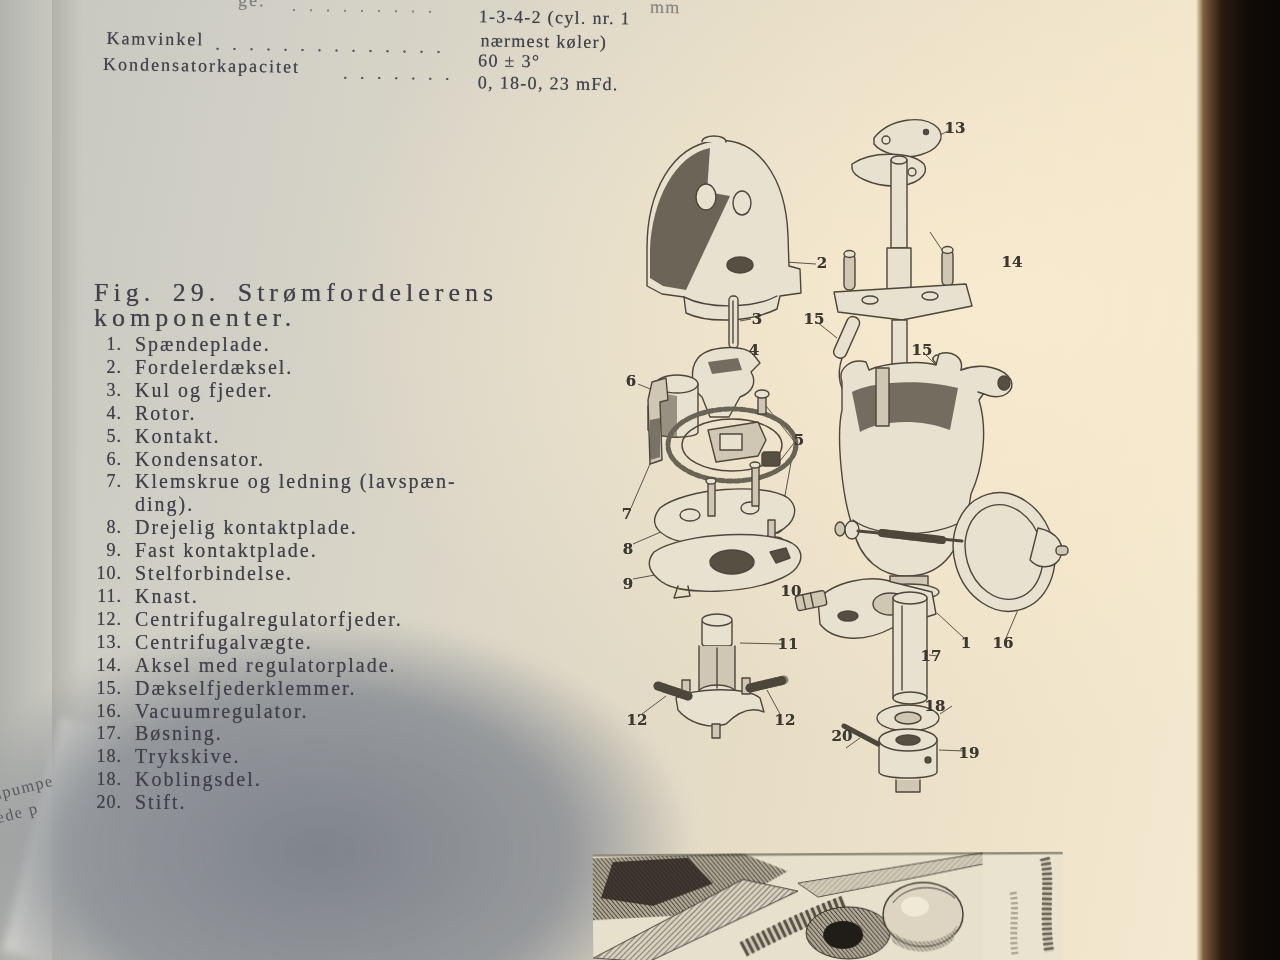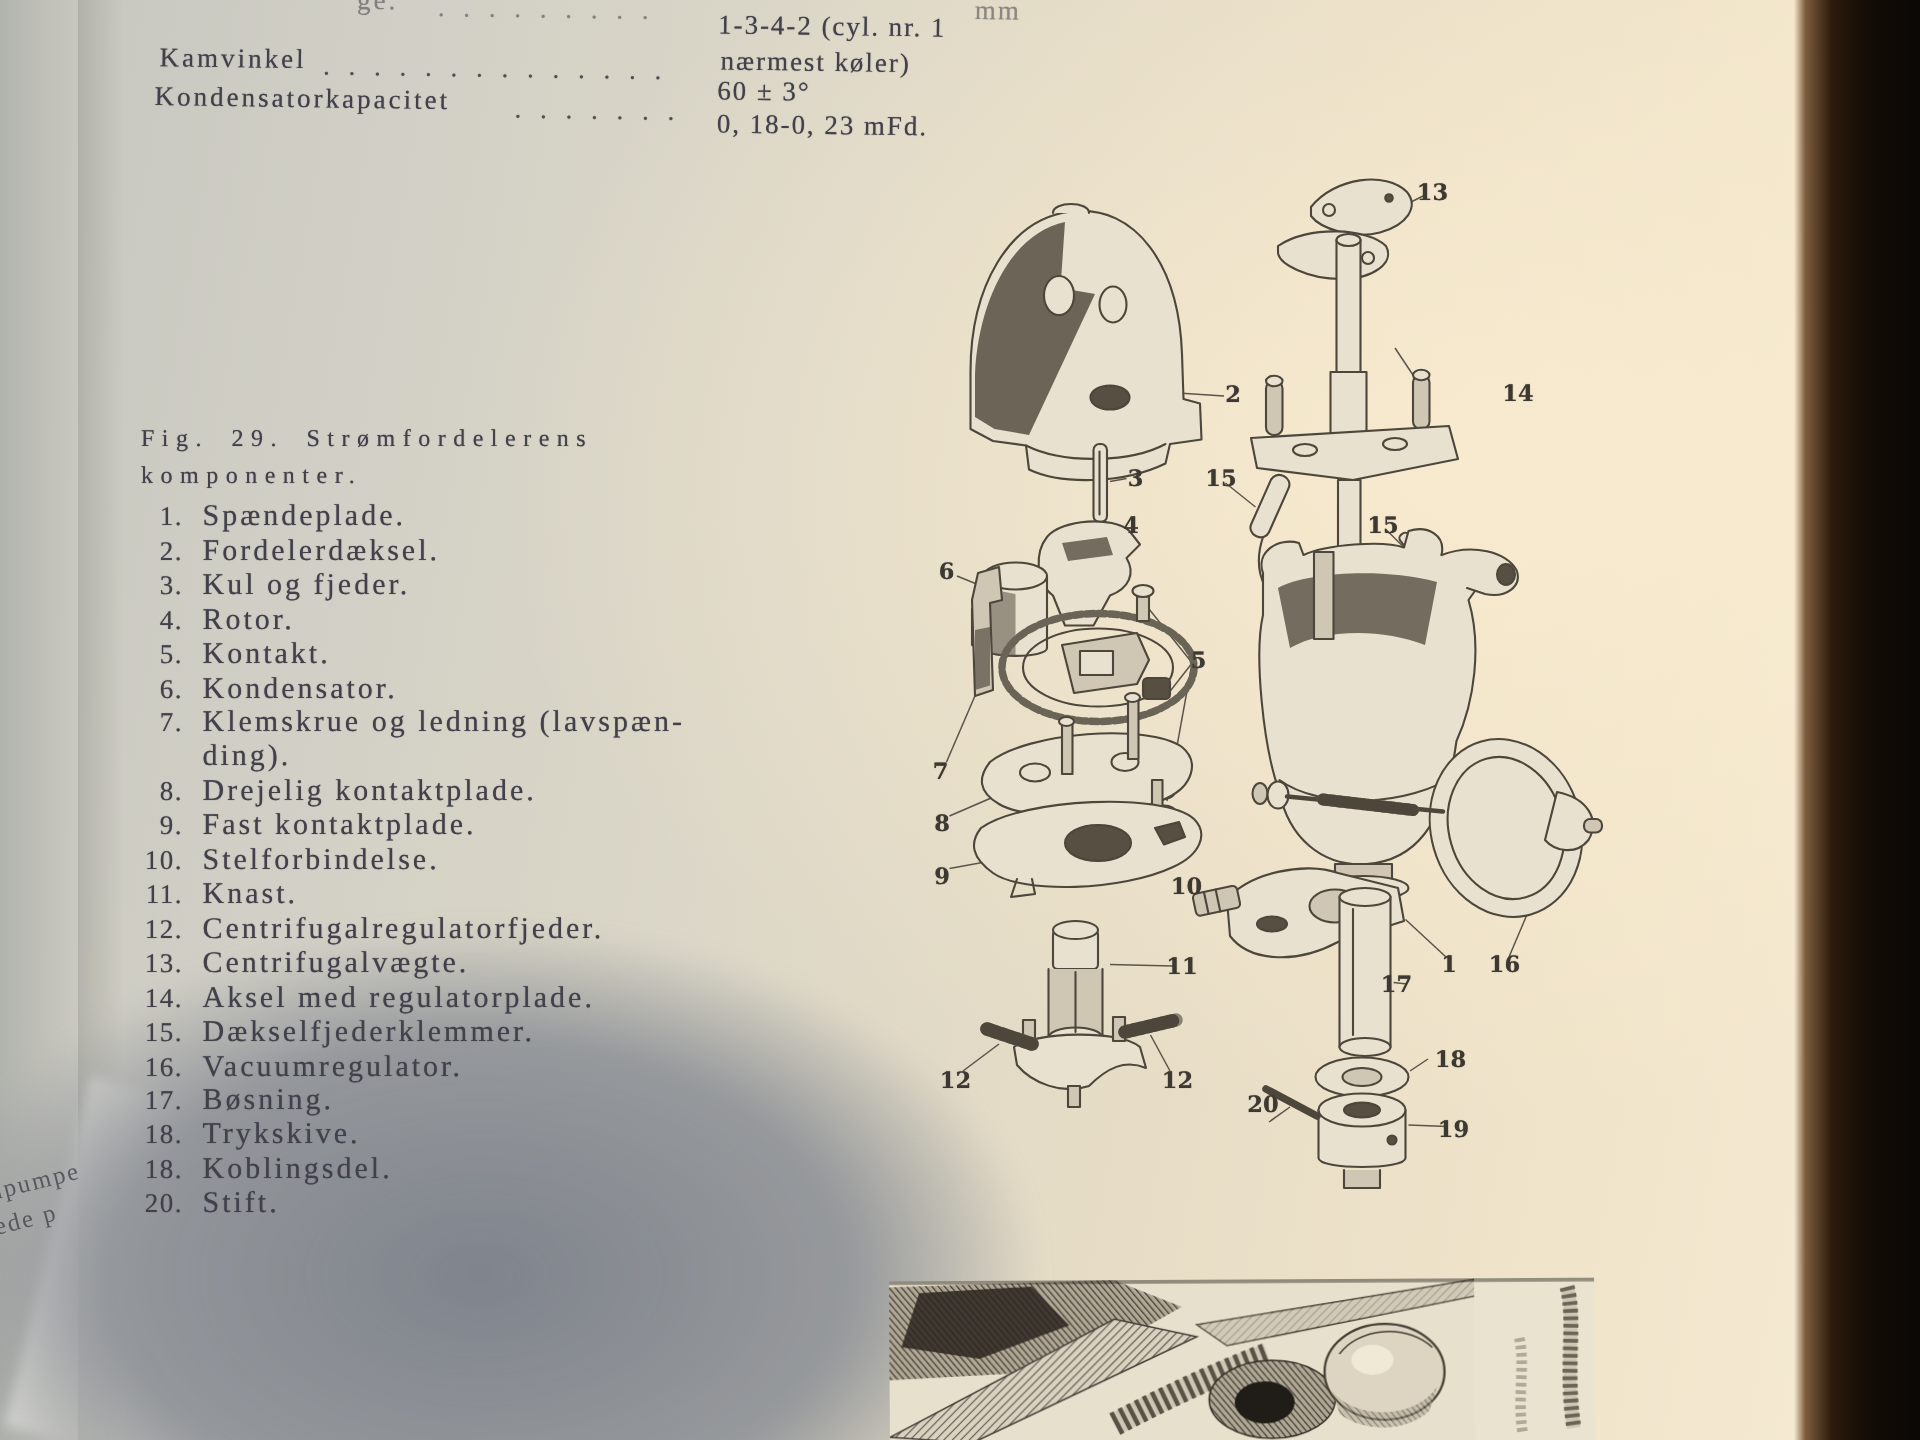--- a/index.html
+++ b/index.html
@@ -22,21 +22,21 @@
   .right-dark{position:absolute;left:1196px;top:0;width:84px;height:100%;
     background:linear-gradient(to right,rgba(110,68,30,0) 0%,rgba(96,58,25,0.8) 9%,#2c1b0d 30%,#130c07 58%,#0b0805 100%);}
   
   .ink{color:#42414b;text-shadow:0 0 0.7px rgba(62,61,72,0.65);}
   .abs{position:absolute;white-space:nowrap;}
   .spec-block{position:absolute;left:0;top:0;width:760px;height:110px;transform:rotate(0.8deg);transform-origin:100px 0;}
   .spec{font-size:18px;letter-spacing:2px;}
   .spec-val{font-size:18px;letter-spacing:1.3px;}
   .spec-dots{font-size:18px;letter-spacing:4px;opacity:.9;}
   .faint{opacity:.55;}
-  .caption{font-size:16px;letter-spacing:5px;word-spacing:6px;line-height:25px;}
+  .caption{font-size:26px;letter-spacing:5px;word-spacing:6px;line-height:25px;}
   .parts{position:absolute;left:86px;top:333px;width:450px;margin:0;padding:0;list-style:none;}
   .part{display:flex;align-items:flex-start;}
   .pnum{width:36px;text-align:right;margin-right:13px;font-size:18px;letter-spacing:1px;line-height:22.9px;}
   .pname{font-size:20px;letter-spacing:2px;line-height:22.9px;white-space:pre-line;}
   .frag{font-size:16.5px;letter-spacing:1.5px;color:#4b4a52;opacity:.85;}
   
   .diagram{position:absolute;left:590px;top:100px;width:480px;height:755px;}
   .diagram svg{position:absolute;left:0;top:0;}
   .callout{position:absolute;transform:translate(-50%,-50%);
     font-family:"DejaVu Serif","Liberation Serif",serif;font-size:15px;font-weight:700;
@@ -349,21 +349,21 @@
         <span class="callout" style="left: 198px; top: 544px;">11</span>
         <span class="callout" style="left: 47px; top: 620px;">12</span>
         <span class="callout" style="left: 195px; top: 620px;">12</span>
         <span class="callout" style="left: 365px; top: 28px;">13</span>
         <span class="callout" style="left: 382px; top: 162px; margin-left: 40px;">14</span>
         <span class="callout" style="left: 224px; top: 219px;">15</span>
         <span class="callout" style="left: 332px; top: 250px;">15</span>
         <span class="callout" style="left: 376px; top: 543px;">1</span>
         <span class="callout" style="left: 413px; top: 543px;">16</span>
         <span class="callout" style="left: 341px; top: 556px;">17</span>
-        <span class="callout" style="left: 377px; top: 606px; text-align: right;">18</span>
+        <span class="callout" style="left: 345px; top: 606px; text-align: right;">18</span>
         <span class="callout" style="left: 379px; top: 653px; text-align: center;">19</span>
         <span class="callout" style="left: 252px; top: 636px;">20</span>
       </div>
   </div>
 
   <div class="engraving">
     <svg width="470" height="108" viewBox="0 0 470 108" preserveAspectRatio="none">
       <defs>
         <pattern id="ht1" width="4" height="4" patternTransform="rotate(45)" patternUnits="userSpaceOnUse">
           <rect width="4" height="4" fill="#d9d2c0"></rect>

